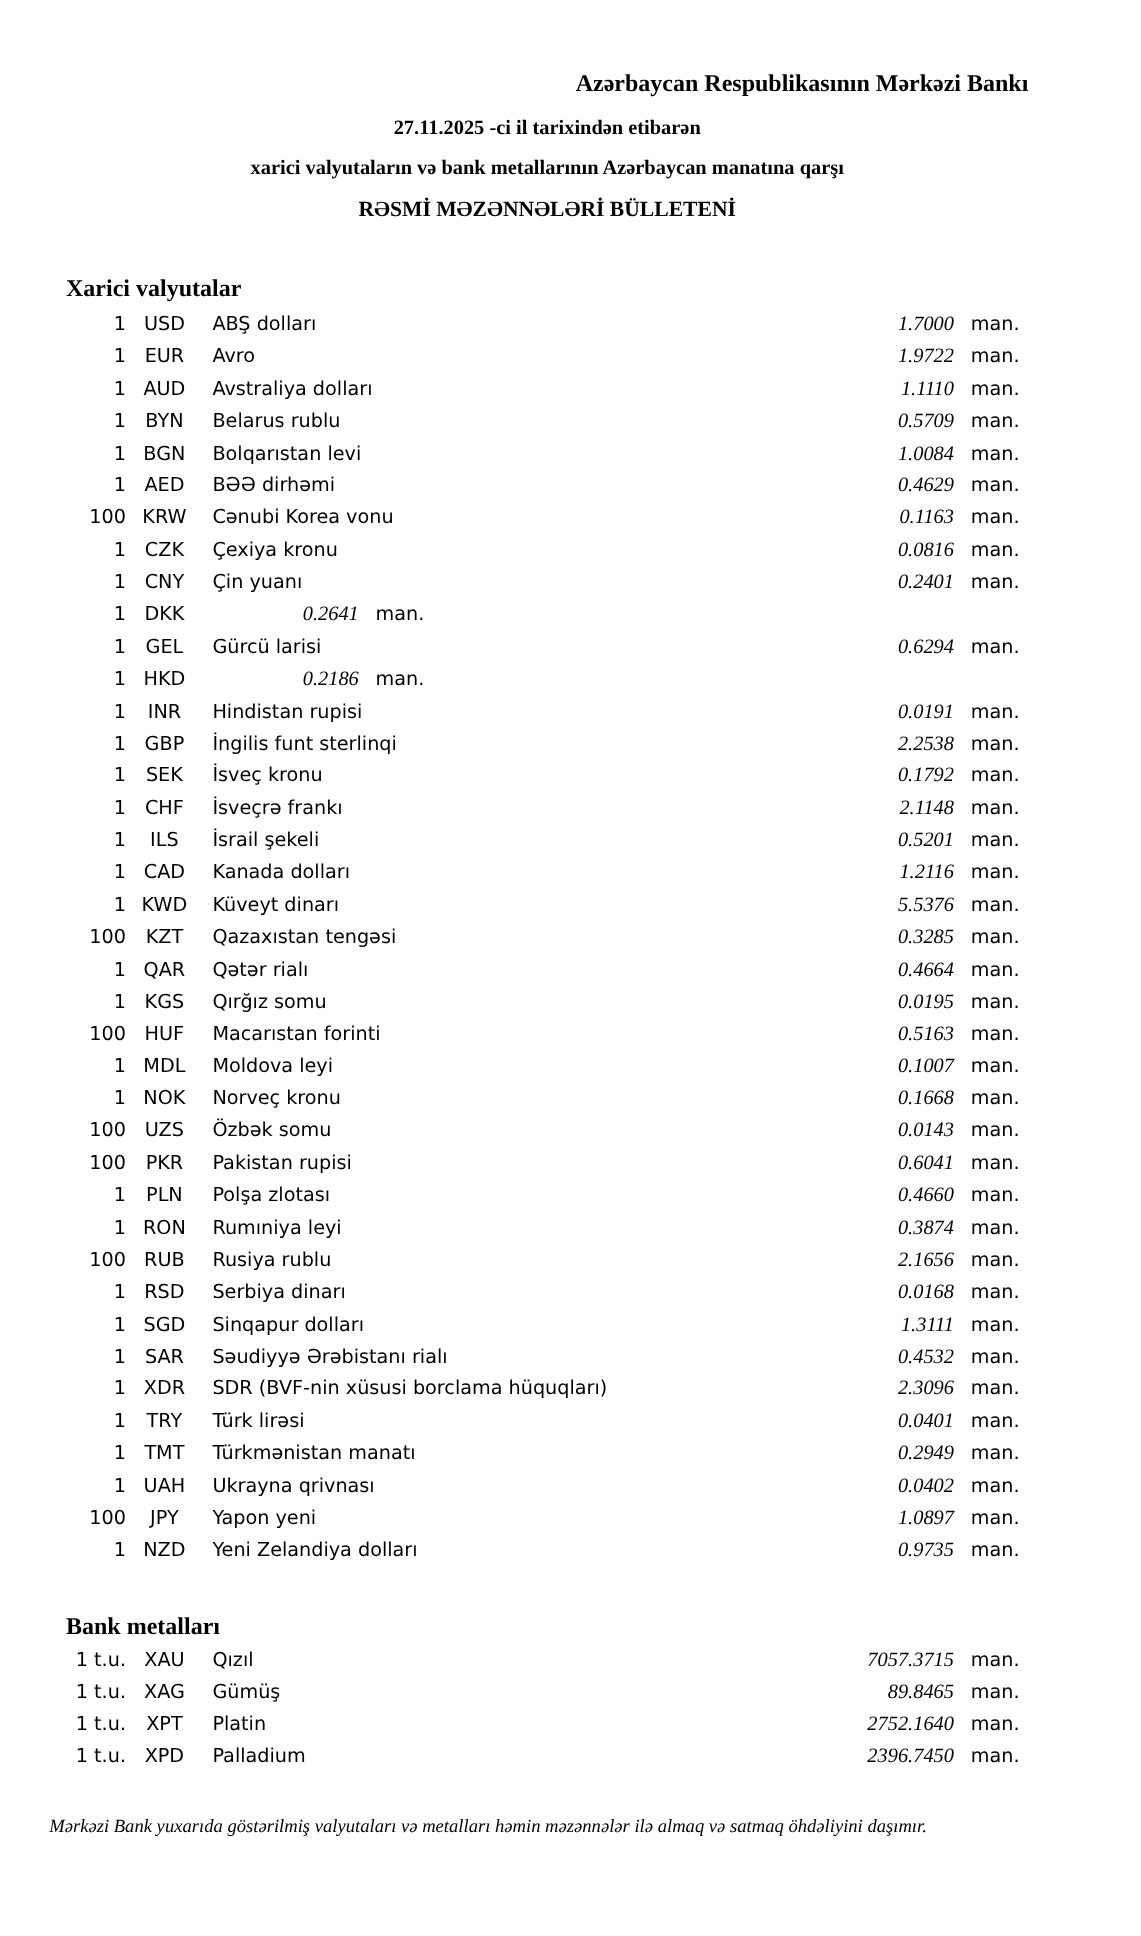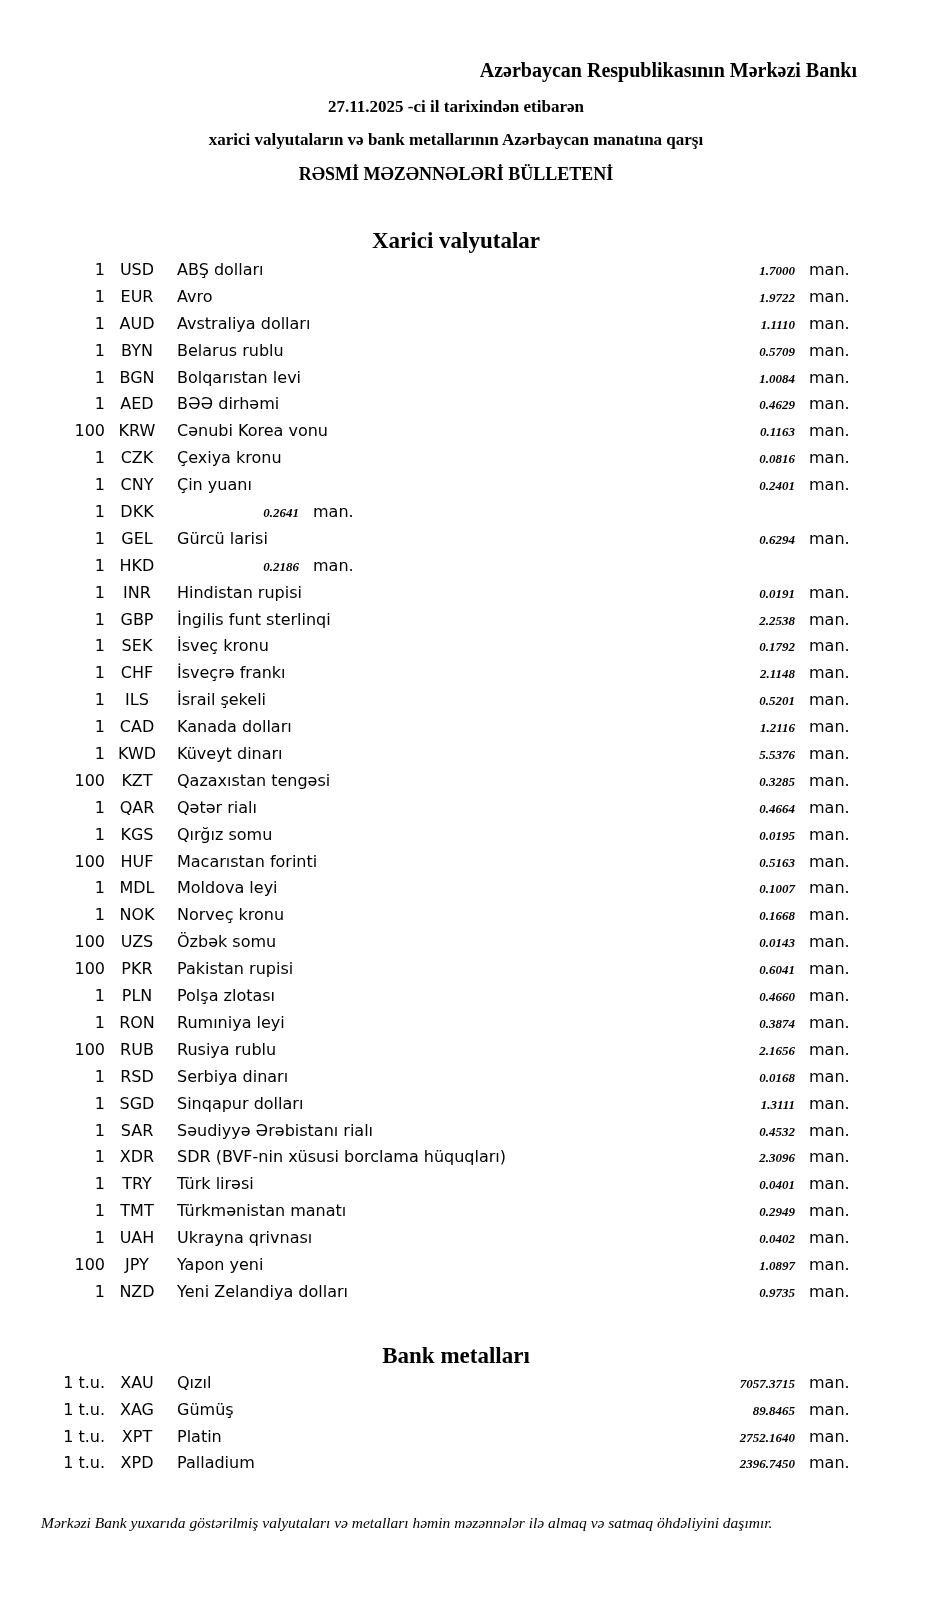--- a/index.html
+++ b/index.html
@@ -39,23 +39,23 @@
   .hdr-bulletin {
     font-family: "Liberation Serif", serif;
     font-size: 18px;
     font-weight: bold;
     text-align: center;
     margin-top: 13px;
     line-height: 22px;
   }
   .section-title {
     font-family: "Liberation Serif", serif;
-    font-size: 23px;
+    font-size: 20px;
     font-weight: bold;
-    text-align: center;
+    text-align: left;
     line-height: 20px;
   }
   .section-title.currencies { margin-top: 46px; margin-bottom: 6px; }
   .section-title.metals { margin-top: 40px; margin-bottom: 4px; }
   .rows { width: 100%; }
   .row {
     display: flex;
     align-items: baseline;
     height: 26.9px;
     font-size: 16px;
@@ -64,22 +64,22 @@
   }
   .qty  { flex: none; width: 50px; text-align: right; }
   .code { flex: none; width: 64px; text-align: center; }
   .name { flex: 1; padding-left: 8px; overflow: hidden; }
   .rate {
     flex: none;
     width: 130px;
     text-align: right;
     font-family: "Liberation Serif", serif;
     font-style: italic;
-    font-weight: bold;
-    font-size: 13px;
+    font-weight: normal;
+    font-size: 17px;
   }
   .unit { flex: none; width: 62px; padding-left: 14px; text-align: left; }
   .footer {
     font-family: "Liberation Serif", serif;
     font-style: italic;
     font-size: 15.5px;
     margin-top: 36px;
     margin-left: -14px;
     margin-right: -54px;
     line-height: 19px;

